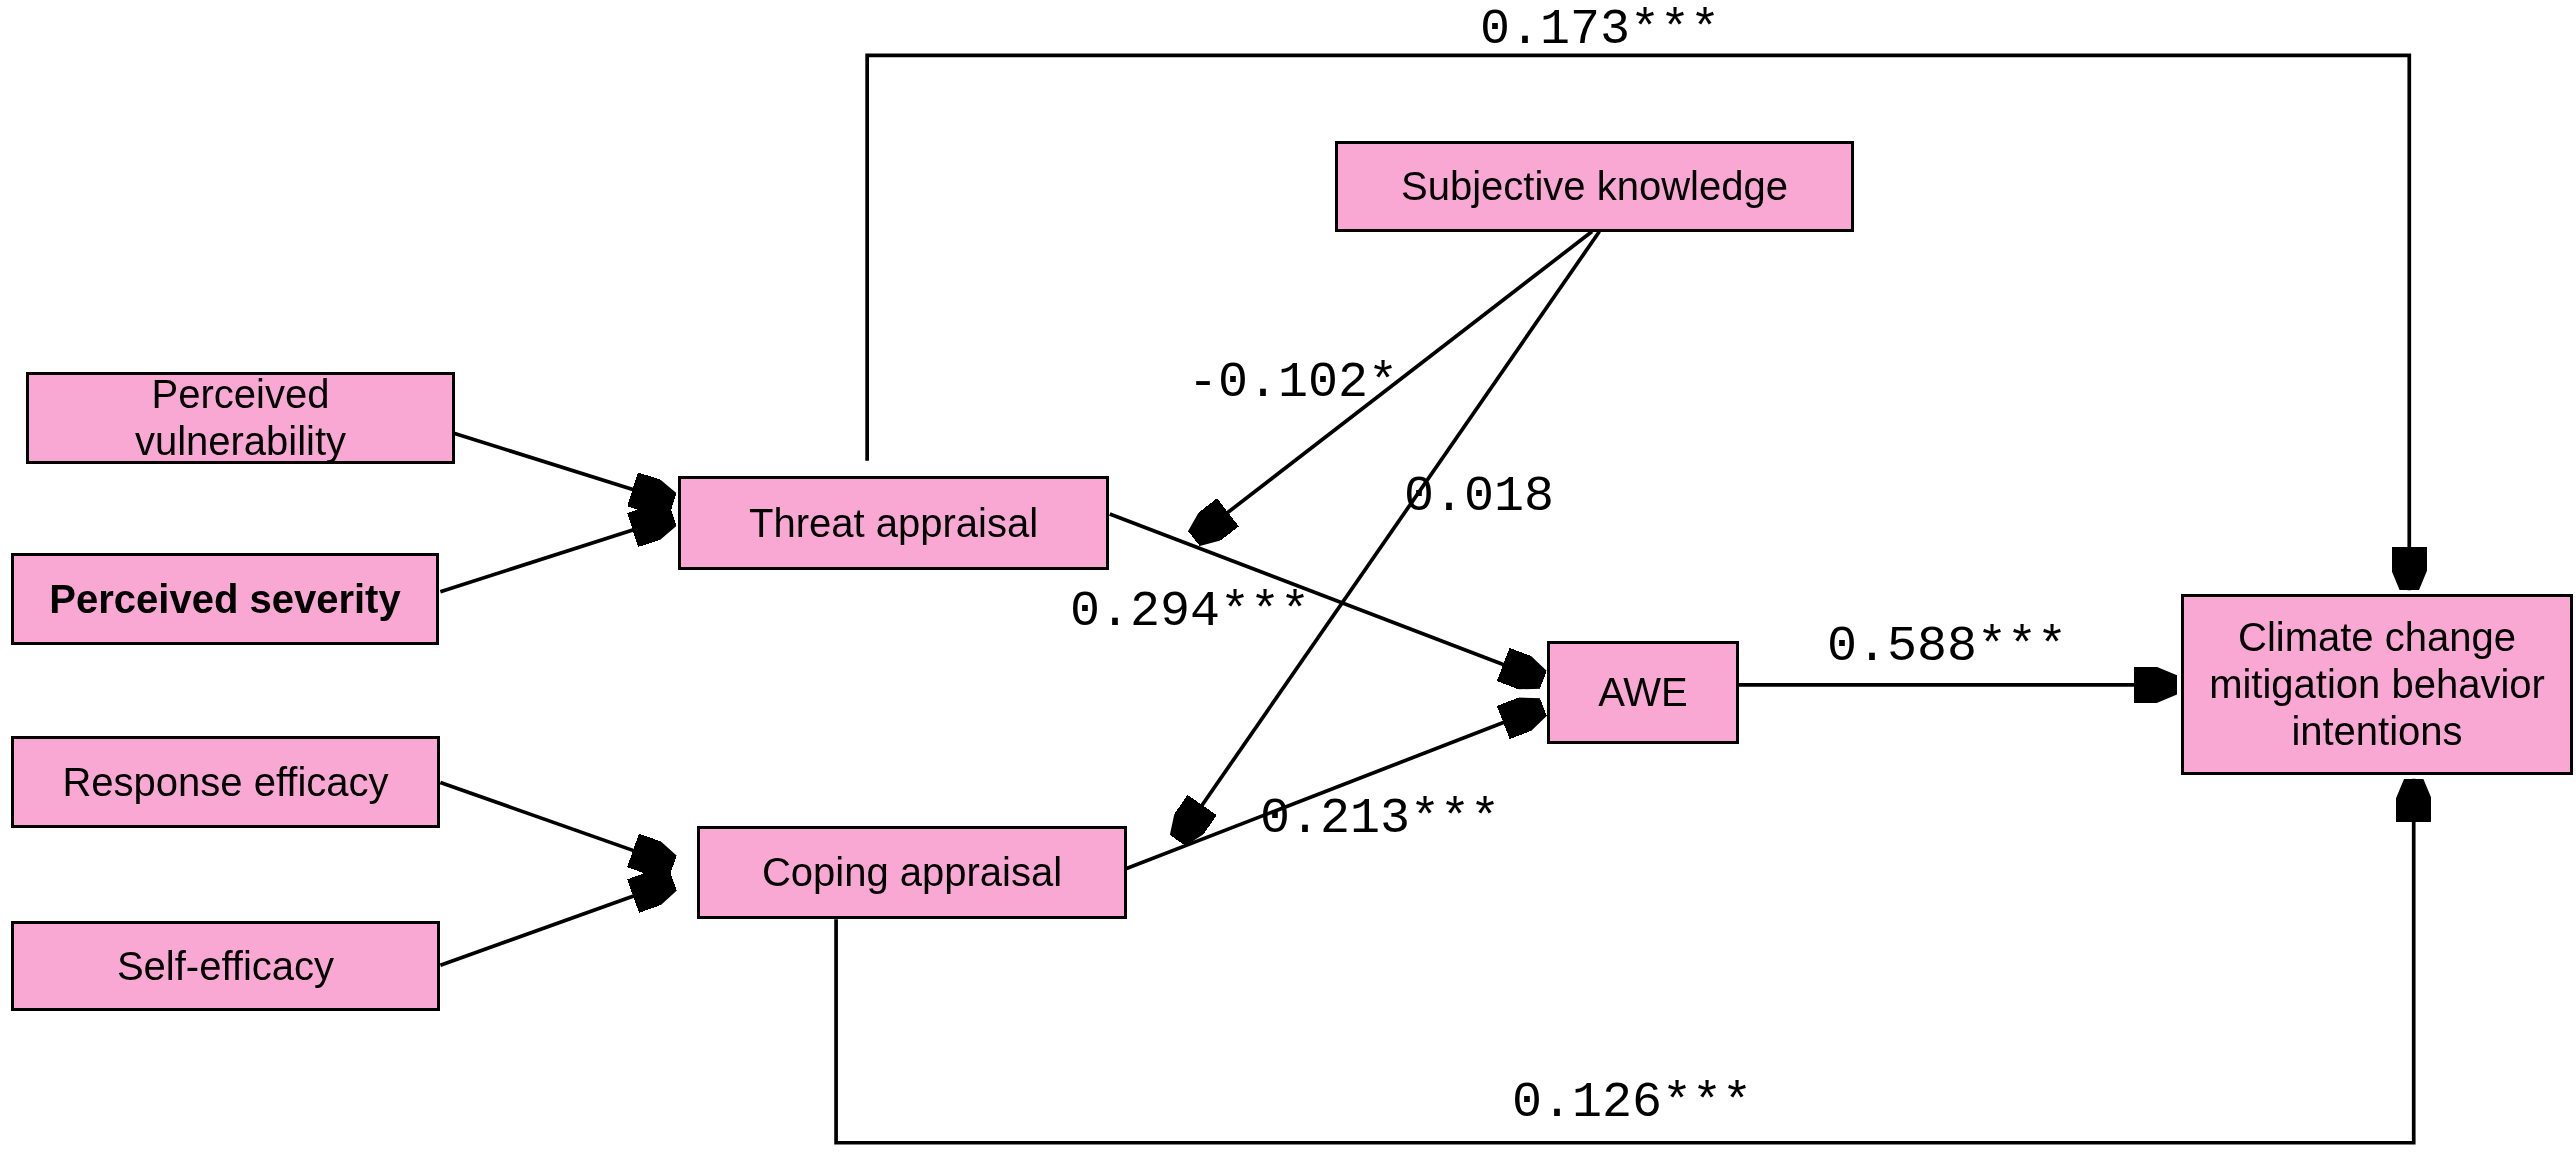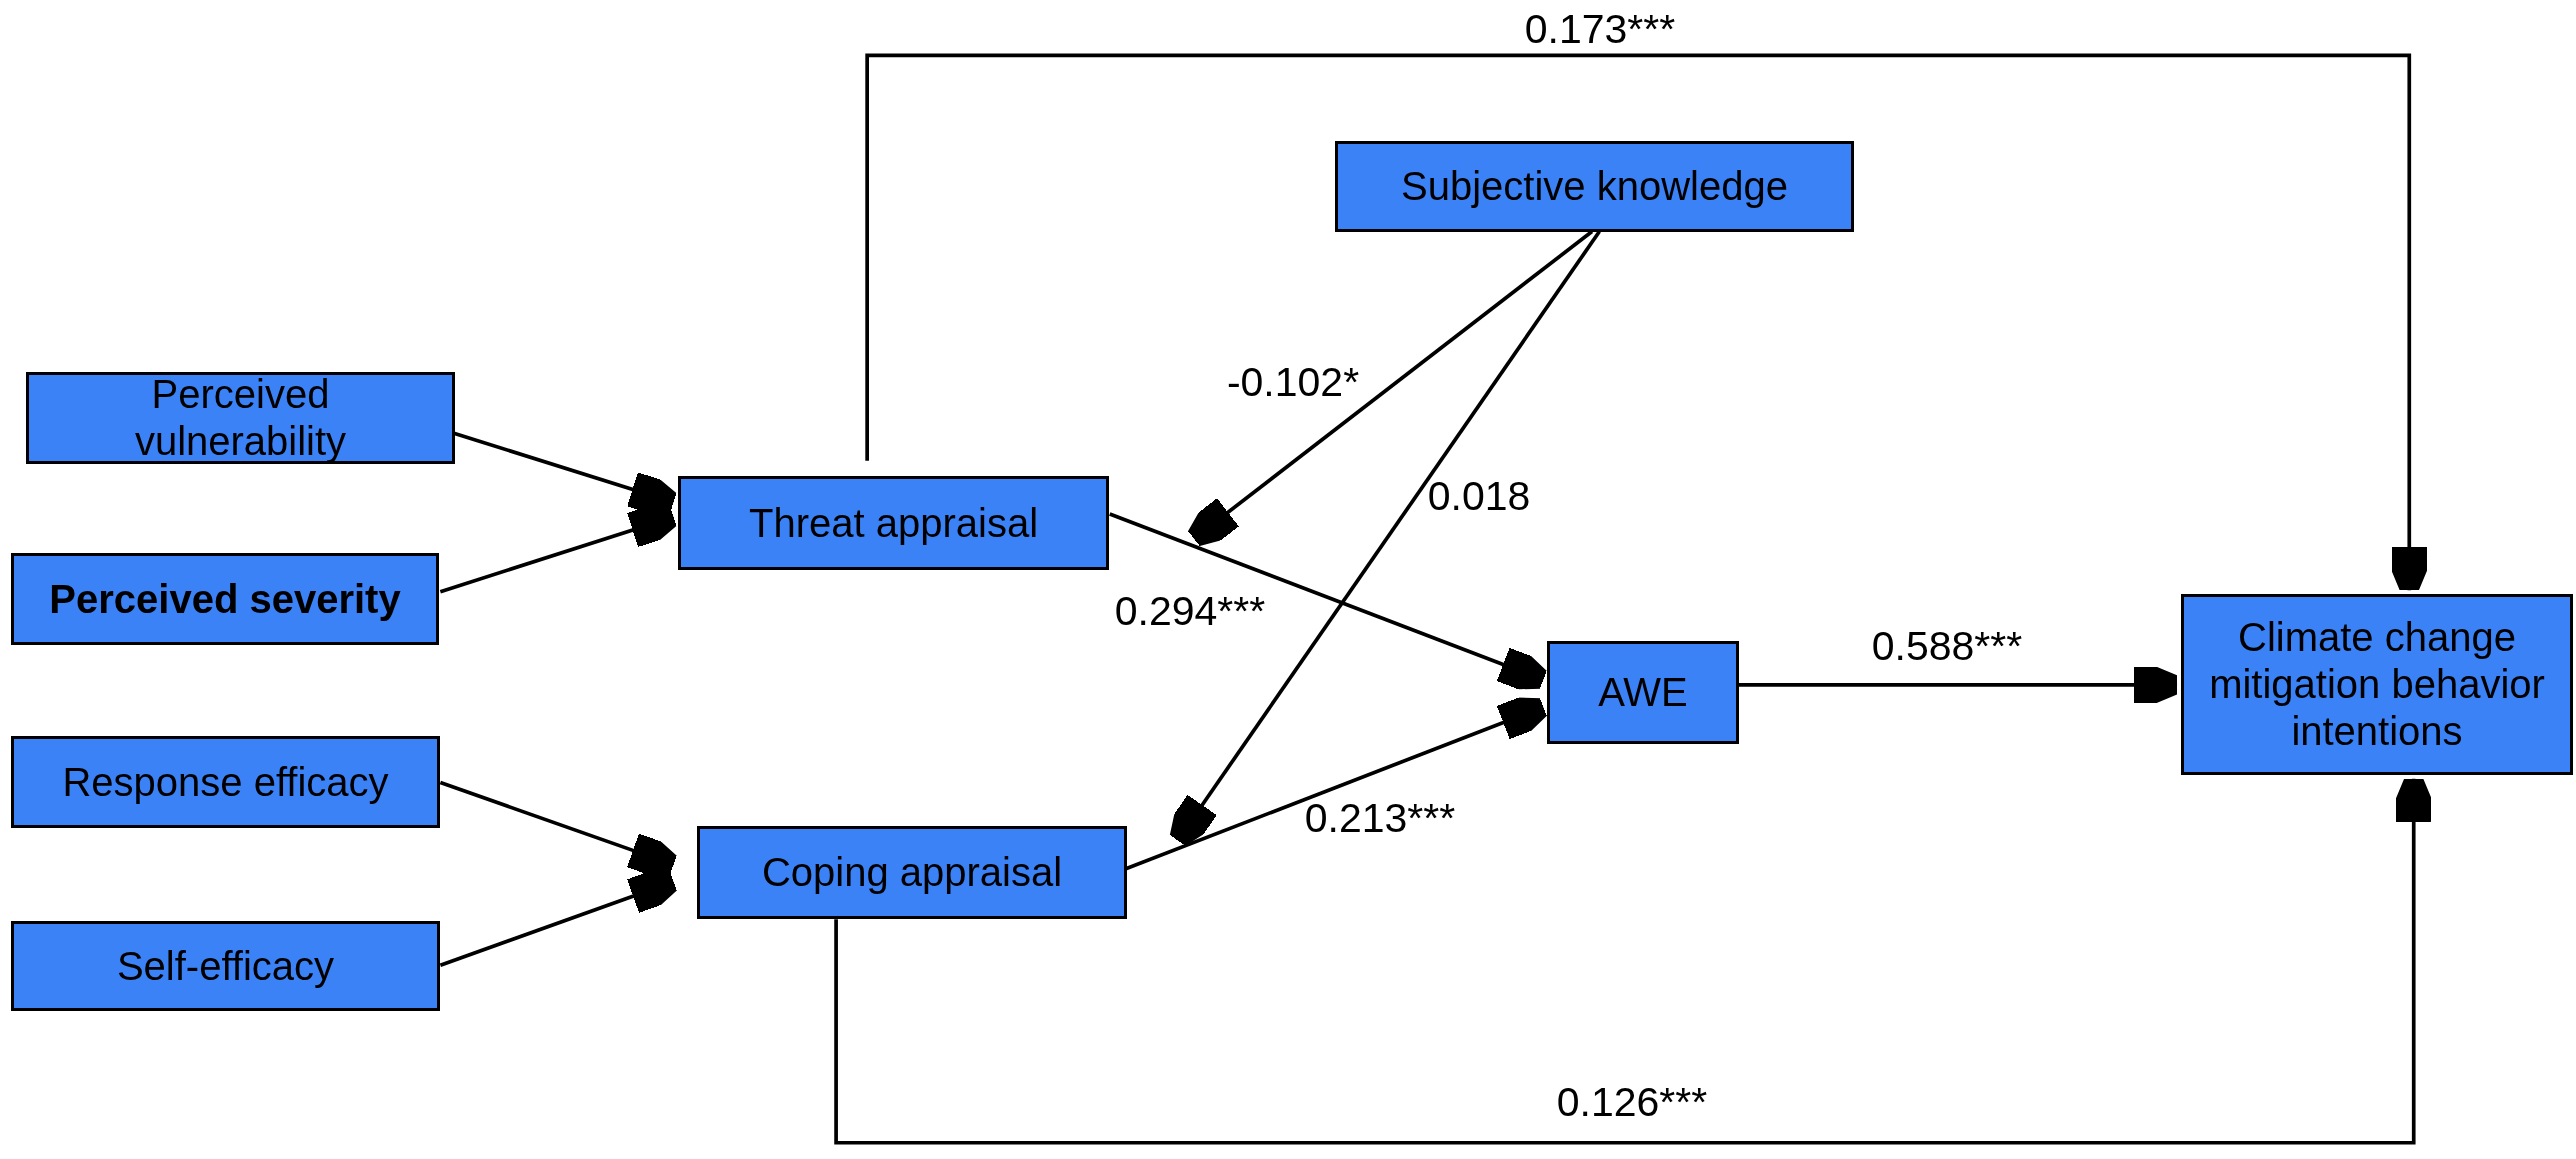--- a/index.html
+++ b/index.html
@@ -25,35 +25,36 @@
   }
   .edges-layer path {
     fill: none;
     stroke: #000000;
     stroke-width: 5;
   }
   .node {
     position: absolute;
     box-sizing: border-box;
     border: 3px solid #000000;
-    background: #3b82f6;
+    background: #f9a8d4;
     display: flex;
     align-items: center;
     justify-content: center;
     text-align: center;
     font-size: 40px;
     line-height: 47px;
     padding: 0 16px;
   }
   .edge-label {
     position: absolute;
-    font-size: 41px;
+    font-size: 50px;
     line-height: 47px;
     text-align: center;
     white-space: nowrap;
+    font-family: Liberation Mono, monospace;
   }
 </style>
 </head>
 <body>
 
 <div class="canvas">
 
   <svg class="edges-layer" viewBox="0 0 3482 1567" xmlns="http://www.w3.org/2000/svg">
     <defs>
       <marker id="arrow" viewBox="0 0 12 10" refX="12" refY="5" markerWidth="58" markerHeight="48" markerUnits="userSpaceOnUse" orient="auto">

